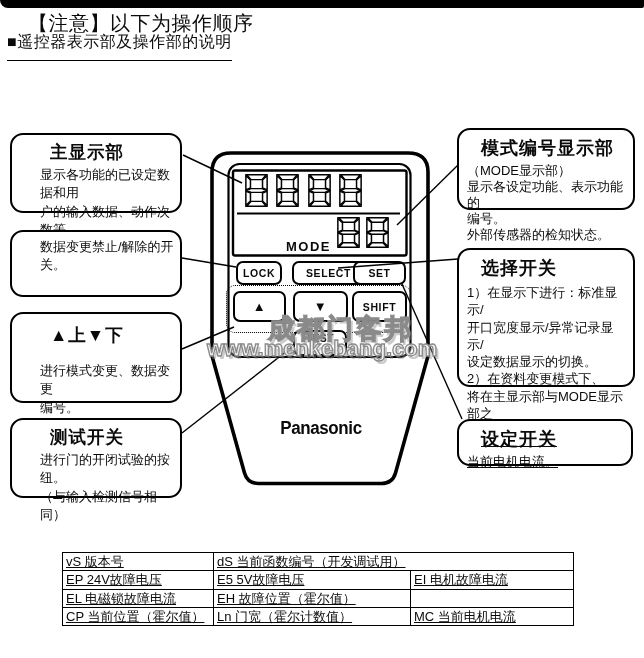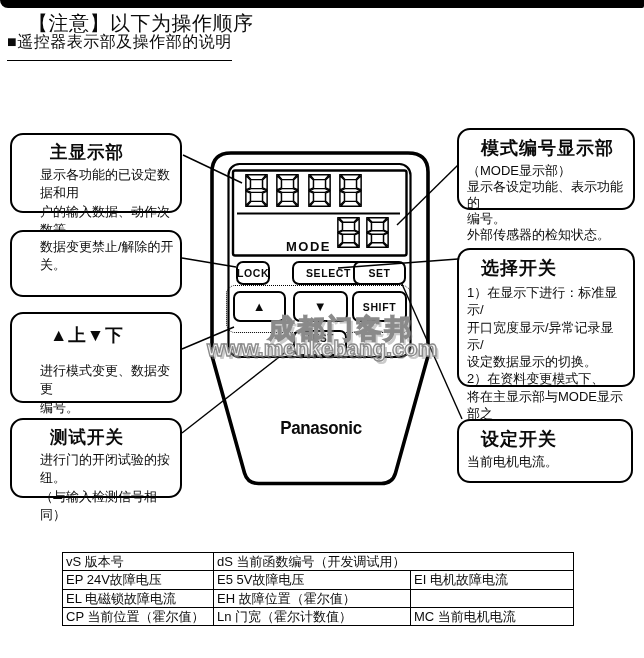--- a/index.html
+++ b/index.html
@@ -24,58 +24,58 @@
   .box-main{top:133px;height:80px;}
   .box-lock{top:230px;height:67px;}
   .box-lock .b{margin-top:3px;}
   .box-updown{top:312px;height:91px;}
   .box-updown .t{margin-top:6px;}
   .box-updown .b{margin-top:15px;}
   .box-test{top:418px;height:80px;}
   .box-mode{top:128px;height:82px;border-radius:13px;}
   .box-select{top:248px;height:139px;}
   .box-select .b{line-height:1.33;margin-top:4px;}
-  .box-set{top:419px;height:64px;width:176px;}
+  .box-set{top:419px;height:47px;width:176px;text-decoration:underline;}
   
   .layer{left:0;top:0;width:644px;height:658px;pointer-events:none;}
   .remote-svg{z-index:1;}
   .lines-svg{z-index:4;}
   
   .seg7{display:flex;z-index:2;}
   .seg7 svg{display:block;}
   .seg7 polygon{fill:#fff;stroke:#000;stroke-width:2.6;stroke-linejoin:miter;}
   .seg-main{left:245px;top:174px;gap:8.4px;}
   .seg-main svg{width:23px;height:33px;}
   .seg-mode{left:337px;top:217px;gap:5.5px;}
   .seg-mode svg{width:23px;height:31px;}
   .mode-label{left:286px;top:239px;font-size:13px;font-weight:bold;letter-spacing:1.5px;z-index:2;}
   
   .btn{border:2px solid #000;border-radius:7px;background:#fff;box-sizing:border-box;
        display:flex;align-items:center;justify-content:center;
        font-weight:bold;font-size:10.5px;letter-spacing:0.6px;z-index:3;}
-  .btn-lock{left:236px;top:261px;width:34px;height:24px;text-align:center;}
+  .btn-lock{left:236px;top:261px;width:46px;height:24px;text-align:center;}
   .btn-select{left:292px;top:261px;width:73px;height:24px;}
   .btn-set{left:353px;top:261px;width:53px;height:24px;}
   .btn-up{left:233px;top:291px;width:53px;height:31px;font-size:13px;}
   .btn-down{left:293px;top:291px;width:55px;height:31px;font-size:13px;}
   .btn-shift{left:352px;top:291px;width:55px;height:31px;}
   .btn-test{left:293px;top:330px;width:54px;height:26px;align-items:flex-start;
             font-size:10px;padding-top:1px;z-index:2;}
   .dotted-group{left:226px;top:285px;width:185px;height:48px;border:1.6px dotted #000;
                 border-radius:9px;box-sizing:border-box;z-index:2;}
   .brand{left:278px;top:419px;width:86px;text-align:center;font-size:17px;font-weight:900;
          letter-spacing:-0.4px;transform:scaleY(1.06);z-index:2;}
   
   .wm{z-index:5;font-weight:bold;color:#f2f2f2;-webkit-text-stroke:1.3px #8a8a8a;
       text-shadow:2.5px 2.5px 0 rgba(140,140,140,0.45);pointer-events:none;}
   .wm1{left:268px;top:311px;font-size:27px;letter-spacing:2px;}
   .wm2{left:207px;top:336px;font-size:22px;letter-spacing:0;}
   
   .param-table{left:62px;top:552px;z-index:2;}
-  .param-table table{border-collapse:collapse;table-layout:fixed;width:511px;}
+  .param-table table{border-collapse:collapse;table-layout:fixed;width:511px;text-decoration:underline;}
   .param-table td{border:1.6px solid #000;font-size:13px;height:17.3px;padding:0 3px;
                   white-space:nowrap;overflow:hidden;line-height:17px;}
 </style>
 </head>
 <body>
 
 <div class="page">
 
   <div class="abs topbar"></div>
 

